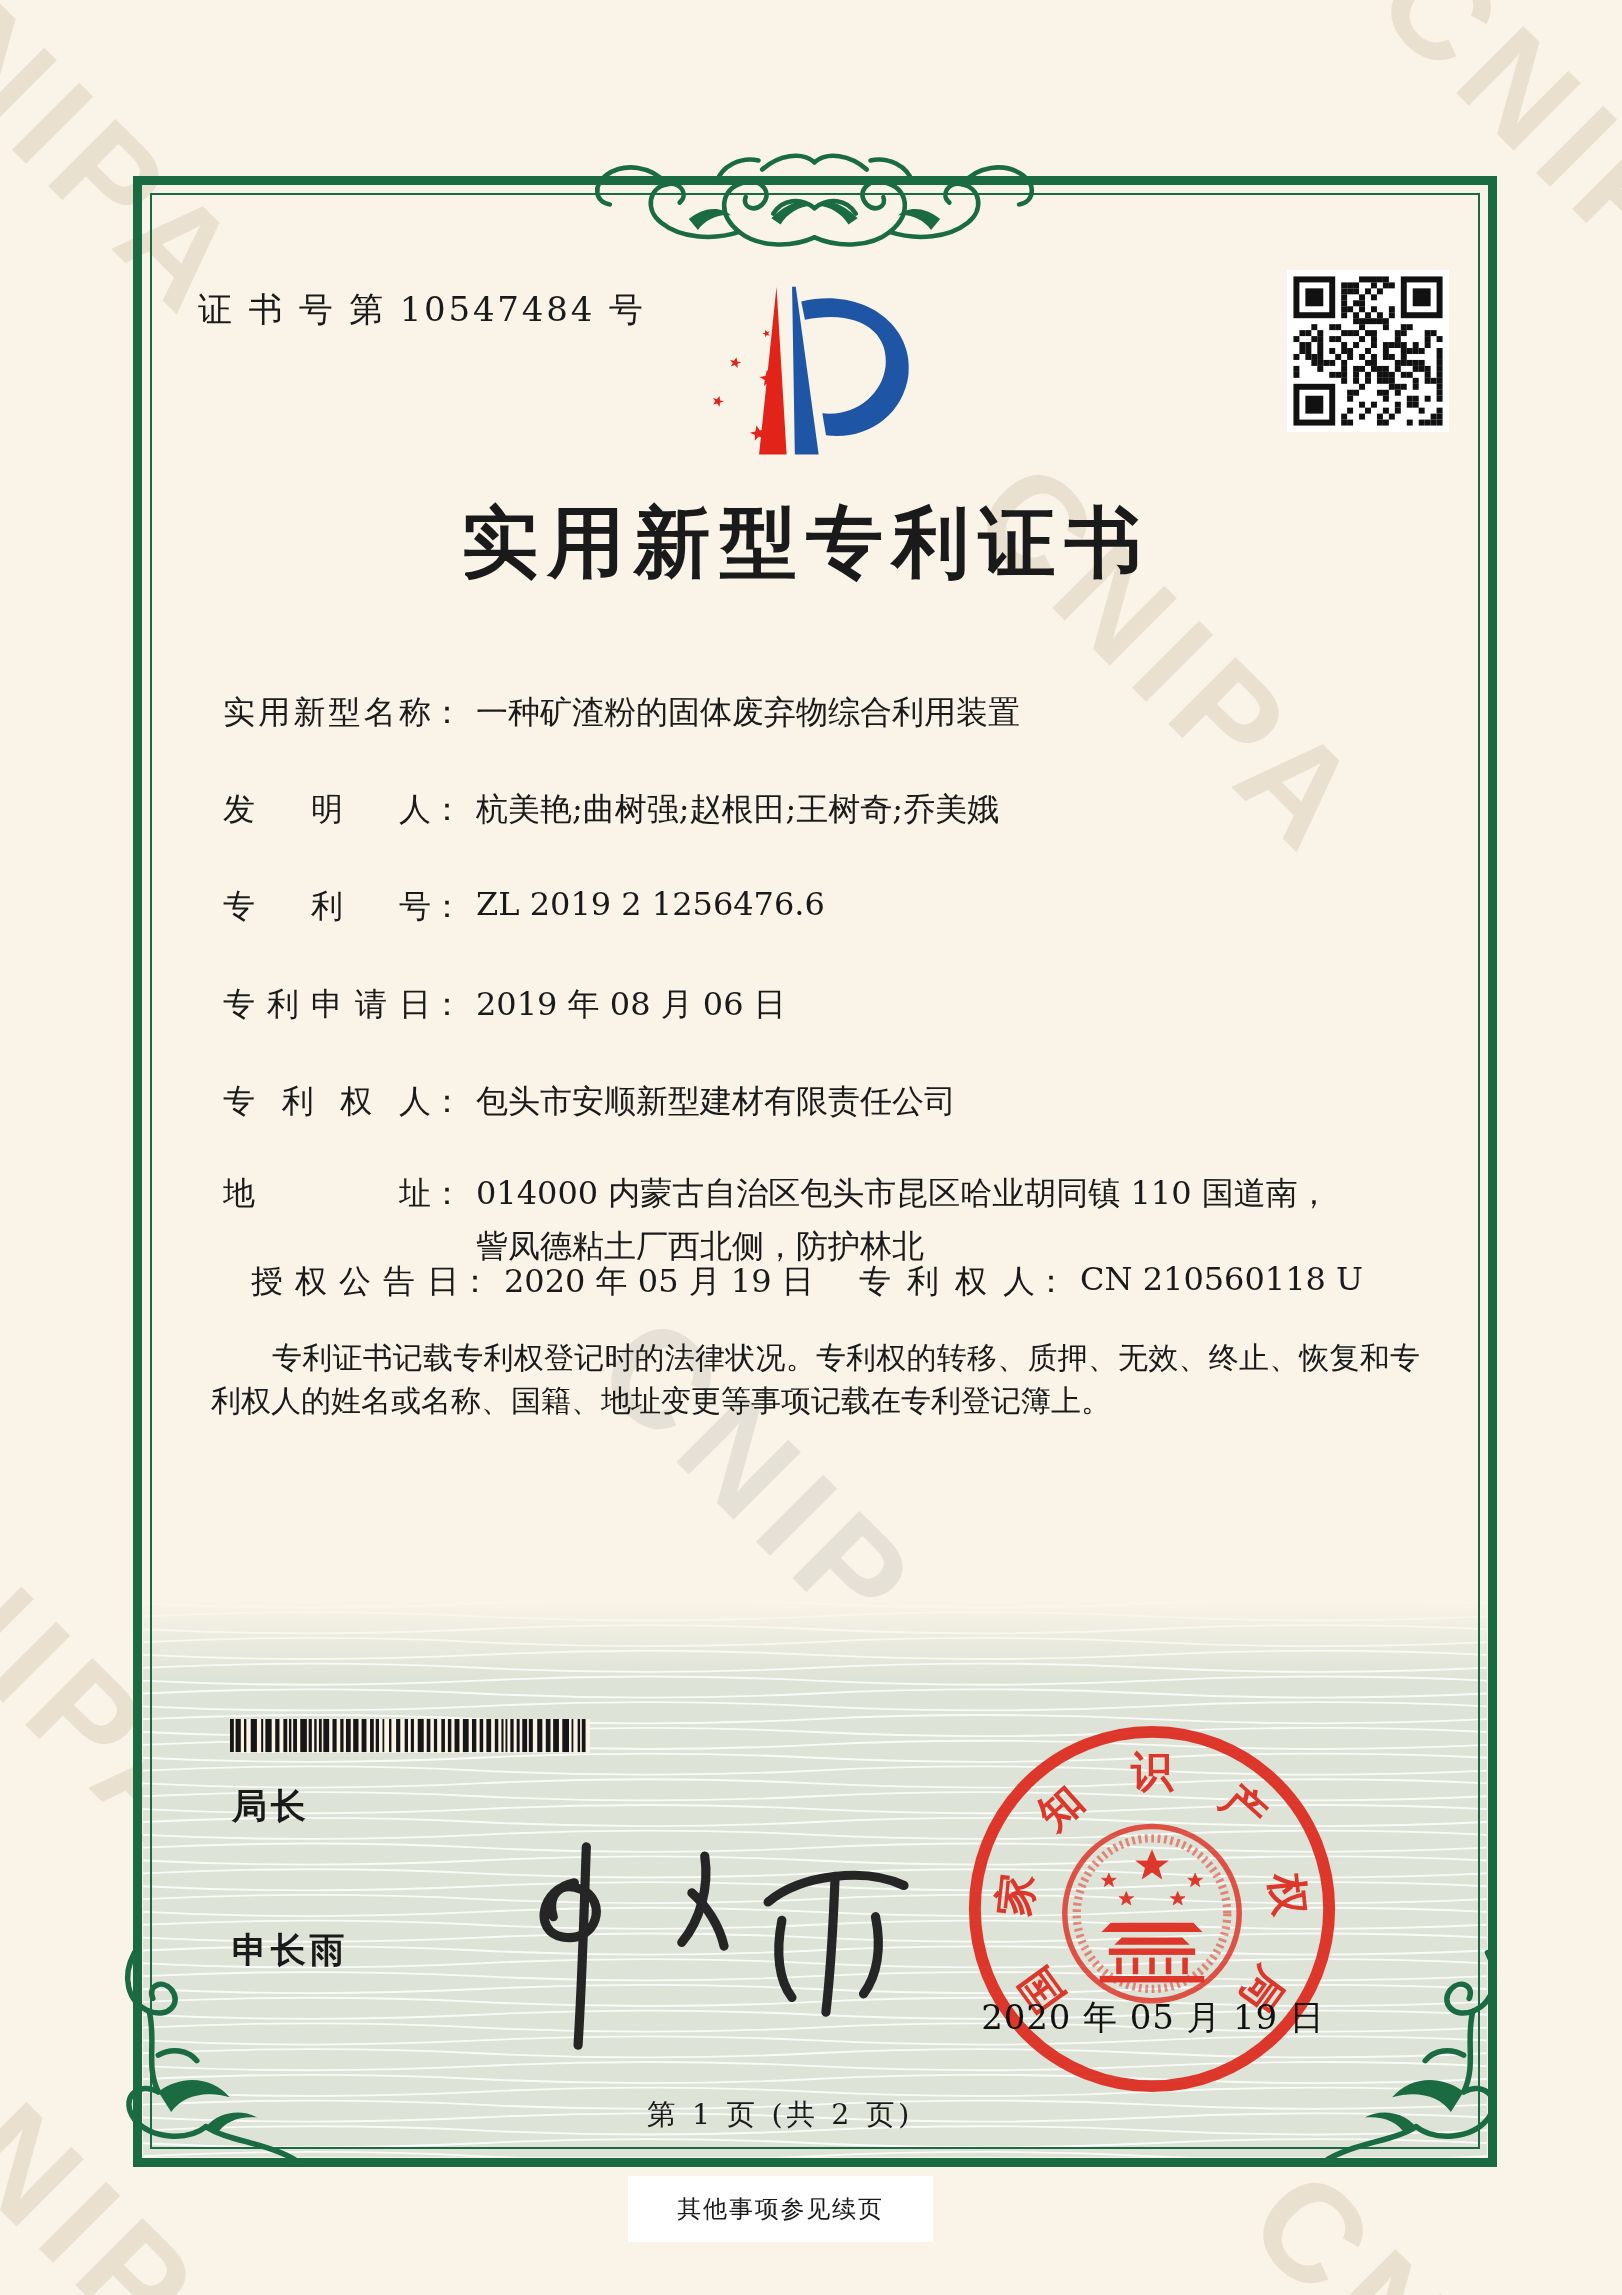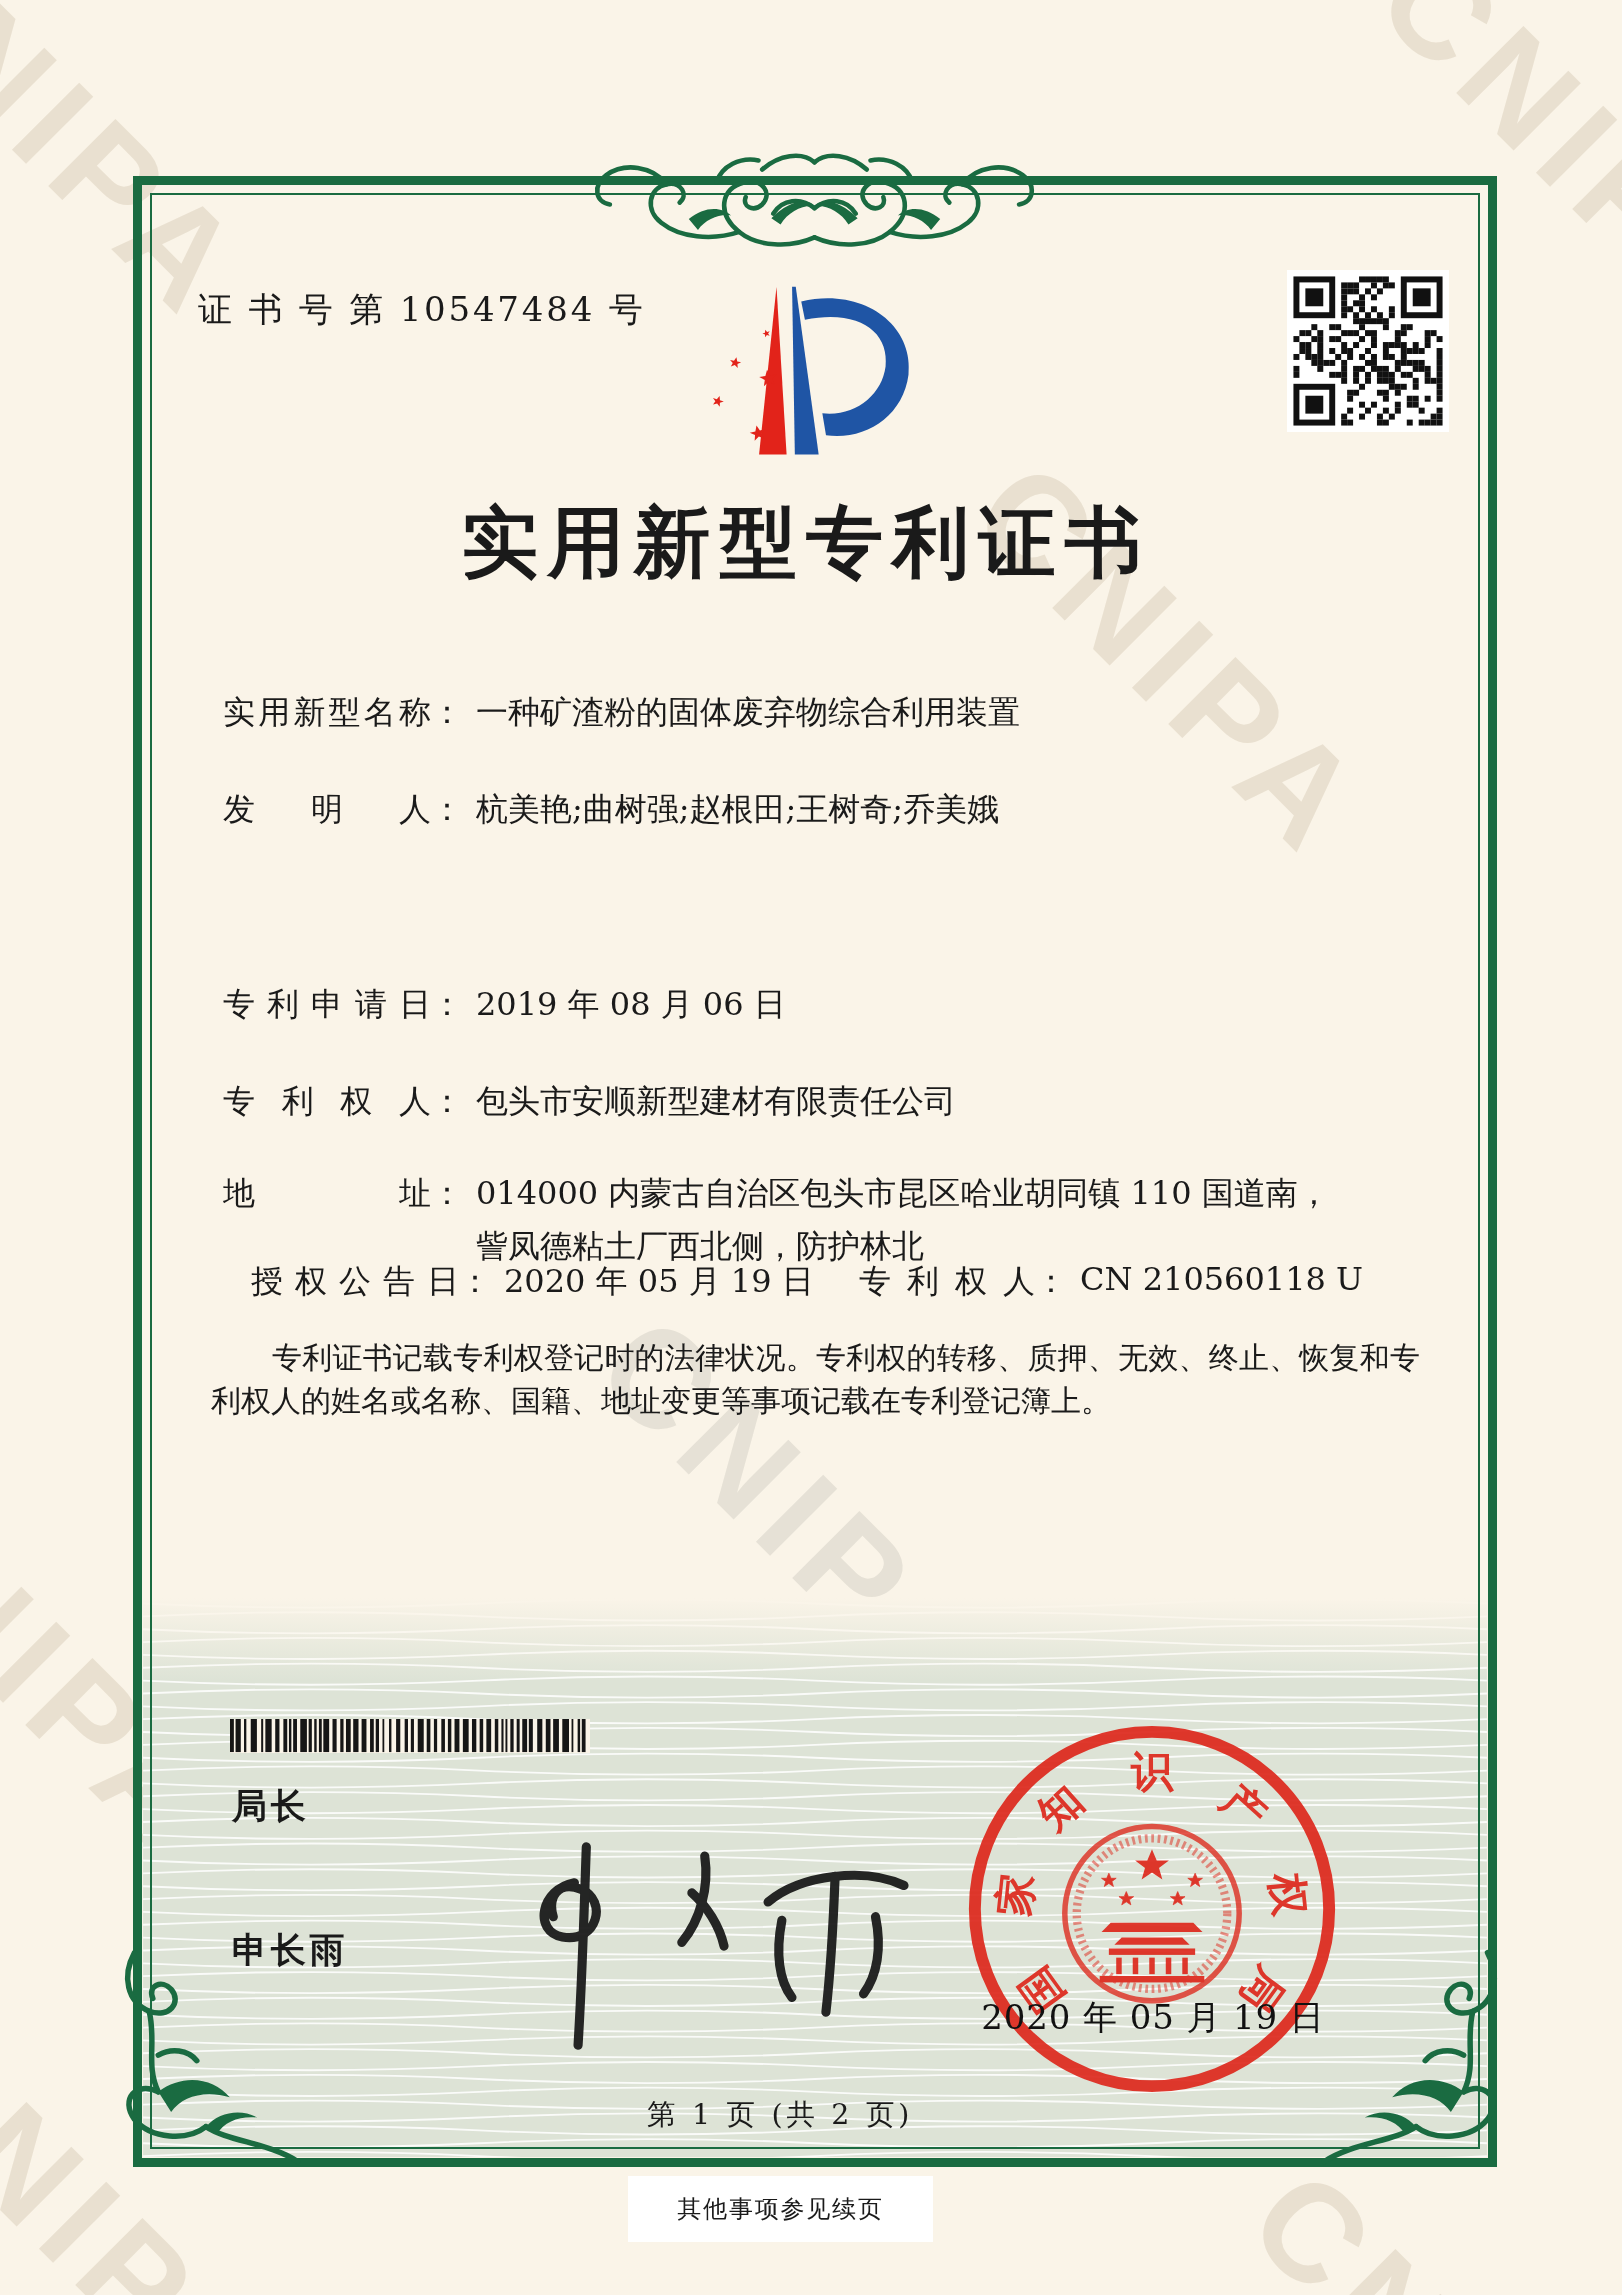--- a/index.html
+++ b/index.html
@@ -401,20 +401,23 @@
     </svg>
 
   <div class="abs title">实用新型专利证书</div>
 
   <div class="frow" style="top:691px;">
     <span class="flabel">实用新型名称</span><span class="fcolon">：</span><span class="fvalue">一种矿渣粉的固体废弃物综合利用装置</span>
   </div>
   <div class="frow" style="top:788px;">
     <span class="flabel">发明人</span><span class="fcolon">：</span><span class="fvalue">杭美艳;曲树强;赵根田;王树奇;乔美娥</span>
   </div>
+  <div class="frow" style="top:885px;">
+    <span class="flabel">专利号</span><span class="fcolon">：</span><span class="fvalue">ZL 2019 2 1256476.6</span>
+  </div>
   <div class="frow" style="top:983px;">
     <span class="flabel">专利申请日</span><span class="fcolon">：</span><span class="fvalue">2019 年 08 月 06 日</span>
   </div>
   <div class="frow" style="top:1080px;">
     <span class="flabel">专利权人</span><span class="fcolon">：</span><span class="fvalue">包头市安顺新型建材有限责任公司</span>
   </div>
   <div class="frow" style="top:1172px;">
     <span class="flabel">地址</span><span class="fcolon">：</span><span class="fvalue" style="max-width:973px;"><span class="vline">014000 内蒙古自治区包头市昆区哈业胡同镇 110 国道南，</span><span class="vline">訾凤德粘土厂西北侧，防护林北</span></span>
   </div>
   <div class="frow" style="top:1260px;margin-left:28px;">

